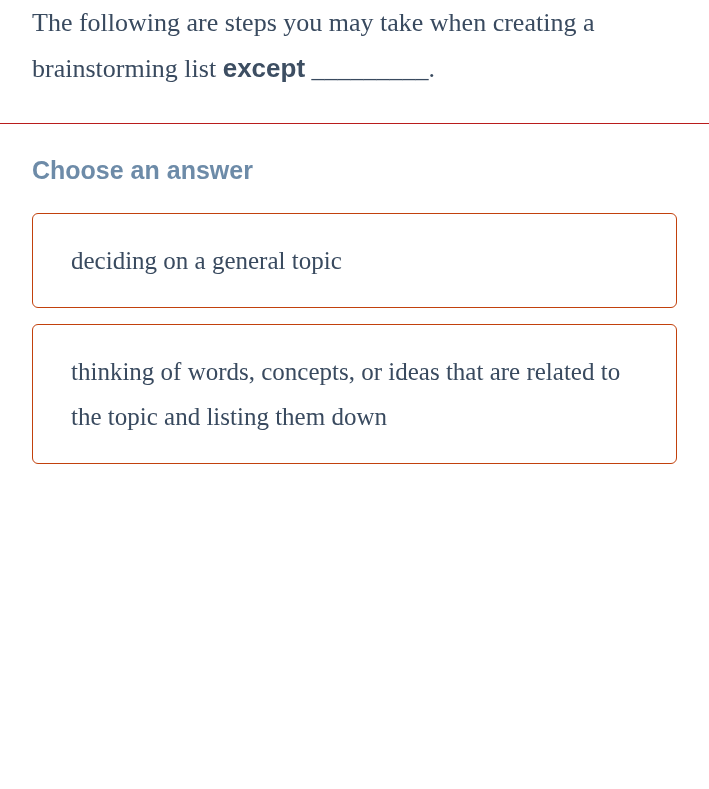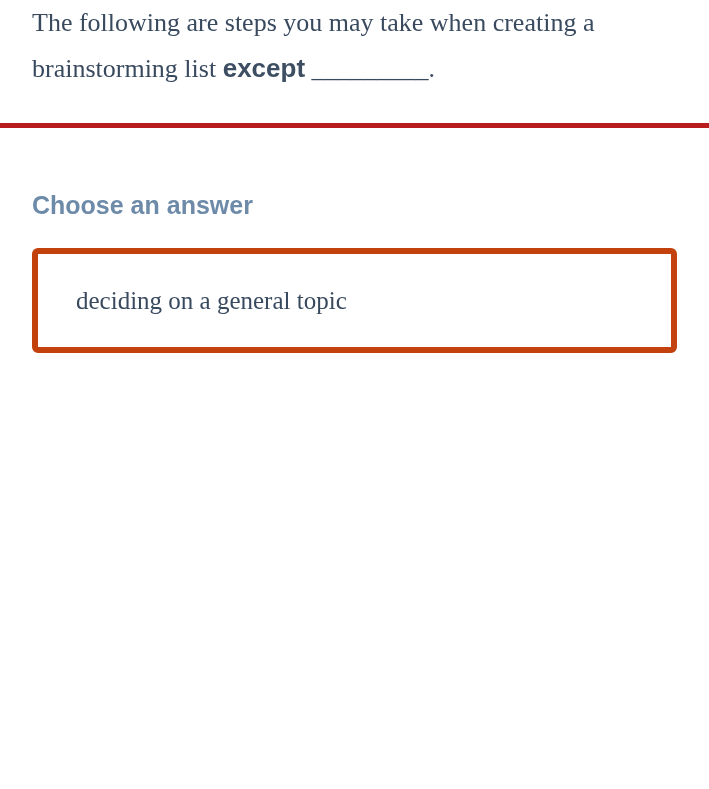--- a/index.html
+++ b/index.html
@@ -8,21 +8,21 @@
       padding: 0;
     }
     body {
       font-family: Georgia, 'Times New Roman', serif;
       background: #ffffff;
       width: 709px;
       color: #394a5f;
     }
     .question-section {
       padding: 0 32px 32px 32px;
-      border-bottom: 5px solid #b91c1c;
+      border-bottom: 1px solid #b91c1c;
     }
     .question-text {
       font-size: 26px;
       line-height: 1.75;
       color: #394a5f;
       font-weight: 400;
     }
     .question-text .bold {
       font-weight: 700;
       font-family: -apple-system, BlinkMacSystemFont, 'Segoe UI', Arial, sans-serif;
@@ -30,24 +30,23 @@
     }
     .answer-section {
       padding: 32px;
     }
     .choose-label {
       font-family: -apple-system, BlinkMacSystemFont, 'Segoe UI', Arial, sans-serif;
       font-size: 25px;
       font-weight: 700;
       color: #6d8ba8;
       margin-bottom: 28px;
-      margin-top: 31px;
     }
     .answer-option {
-      border: 6px solid #c2410c;
+      border: 1px solid #c2410c;
       border-radius: 6px;
       padding: 24px 38px;
       margin-bottom: 16px;
       font-size: 25px;
       line-height: 1.8;
       color: #394a5f;
       cursor: pointer;
     }
   </style>
 </head>
@@ -58,13 +57,16 @@
     <span>The following are steps you may take when creating a brainstorming list </span><span class="bold">except</span><span> _________.</span>
   </p>
 </div>
 
 <div class="answer-section">
   <div class="choose-label">Choose an answer</div>
 
   <div class="answer-option">
     <span>deciding on a general topic</span>
   </div>
+  <div class="answer-option">
+    <span>thinking of words, concepts, or ideas that are related to the topic and listing them down</span>
+  </div>
 </div>
 
 </body></html>

